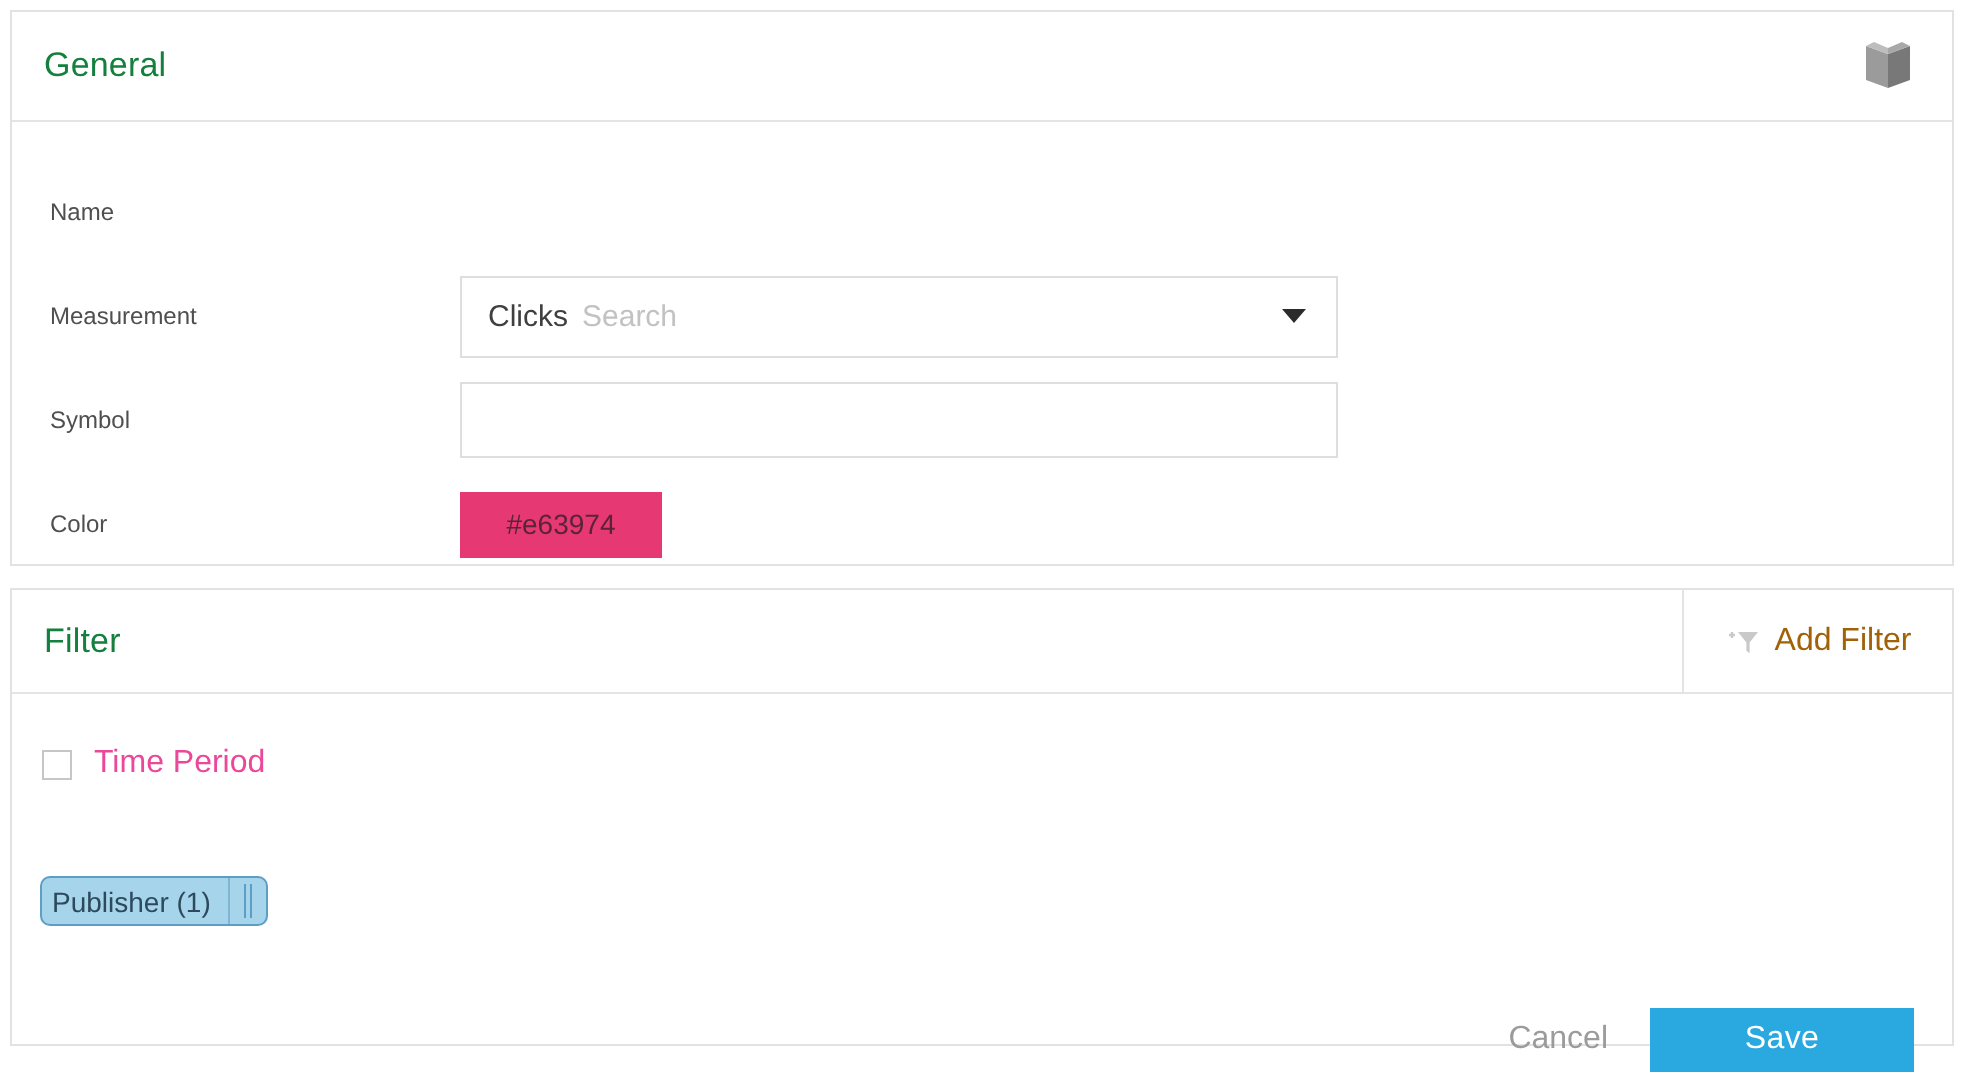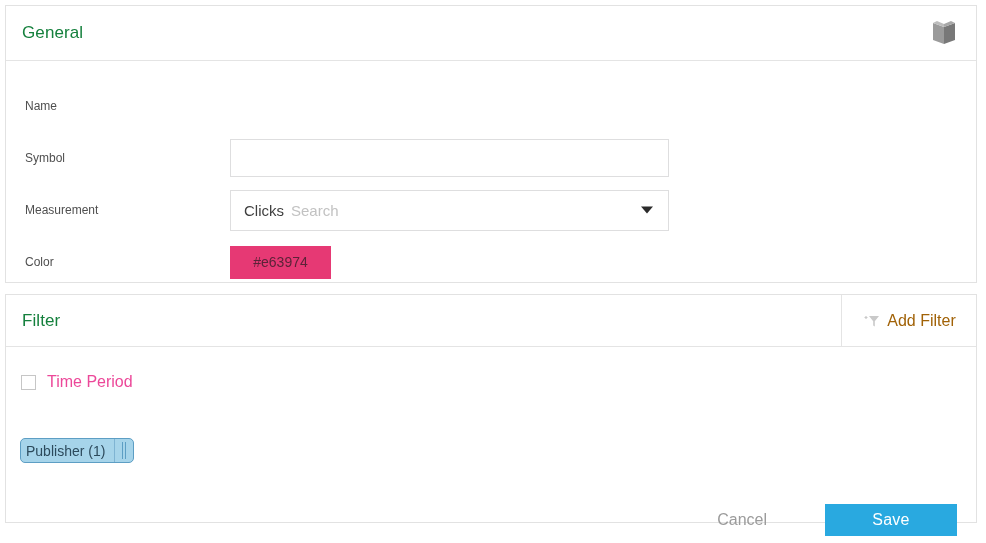--- a/index.html
+++ b/index.html
@@ -241,21 +241,20 @@
   .save-button {
     width: 132px;
     height: 32px;
     background: #29a9e0;
     color: #ffffff;
     font-size: 16px;
     border: none;
     font-family: "Liberation Sans", sans-serif;
     cursor: pointer;
     letter-spacing: 0.2px;
-    margin-left: 37px;
   }
 </style>
 </head>
 <body>
 
 <div class="panel" id="general-panel">
 
   <div class="panel-header">
     <div class="panel-title">General</div>
     <span class="book-icon">
@@ -268,34 +267,34 @@
     </span>
   </div>
 
   <div class="form-body">
 
     <div class="form-row">
       <div class="form-label">Name</div>
     </div>
 
     <div class="form-row">
-      <div class="form-label">Symbol</div>
-      <div class="field-wrap">
-        <input class="text-input" type="text" value="" style="">
-      </div>
-    </div>
-
-    <div class="form-row">
       <div class="form-label">Measurement</div>
       <div class="field-wrap">
         <div class="select-box">
           <span class="select-value">Clicks</span>
           <span class="select-search">Search</span>
           <span class="select-caret"></span>
         </div>
+      </div>
+    </div>
+
+    <div class="form-row">
+      <div class="form-label">Symbol</div>
+      <div class="field-wrap">
+        <input class="text-input" type="text" value="" style="">
       </div>
     </div>
 
     <div class="form-row">
       <div class="form-label">Color</div>
       <div class="field-wrap">
         <div class="color-swatch" id="color-swatch" style="background: rgb(230, 57, 116);">#e63974</div>
       </div>
     </div>
 

